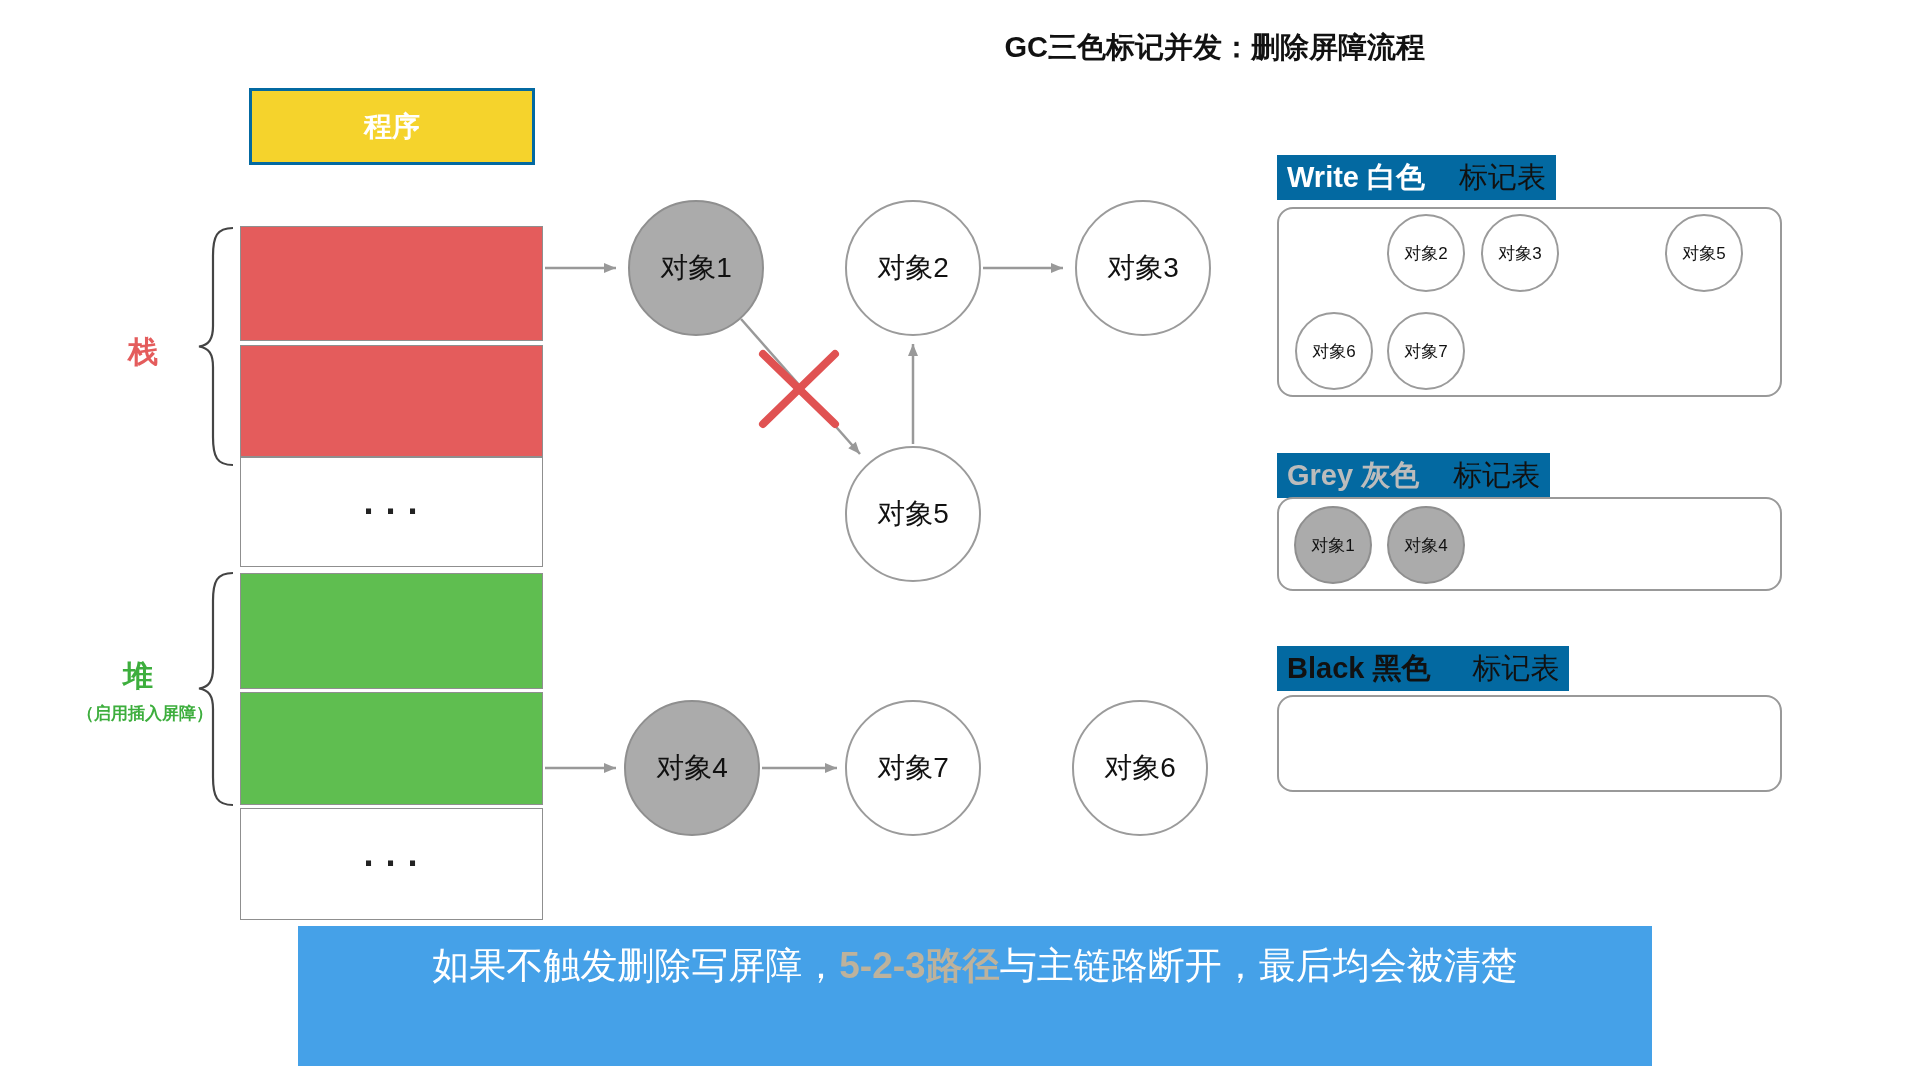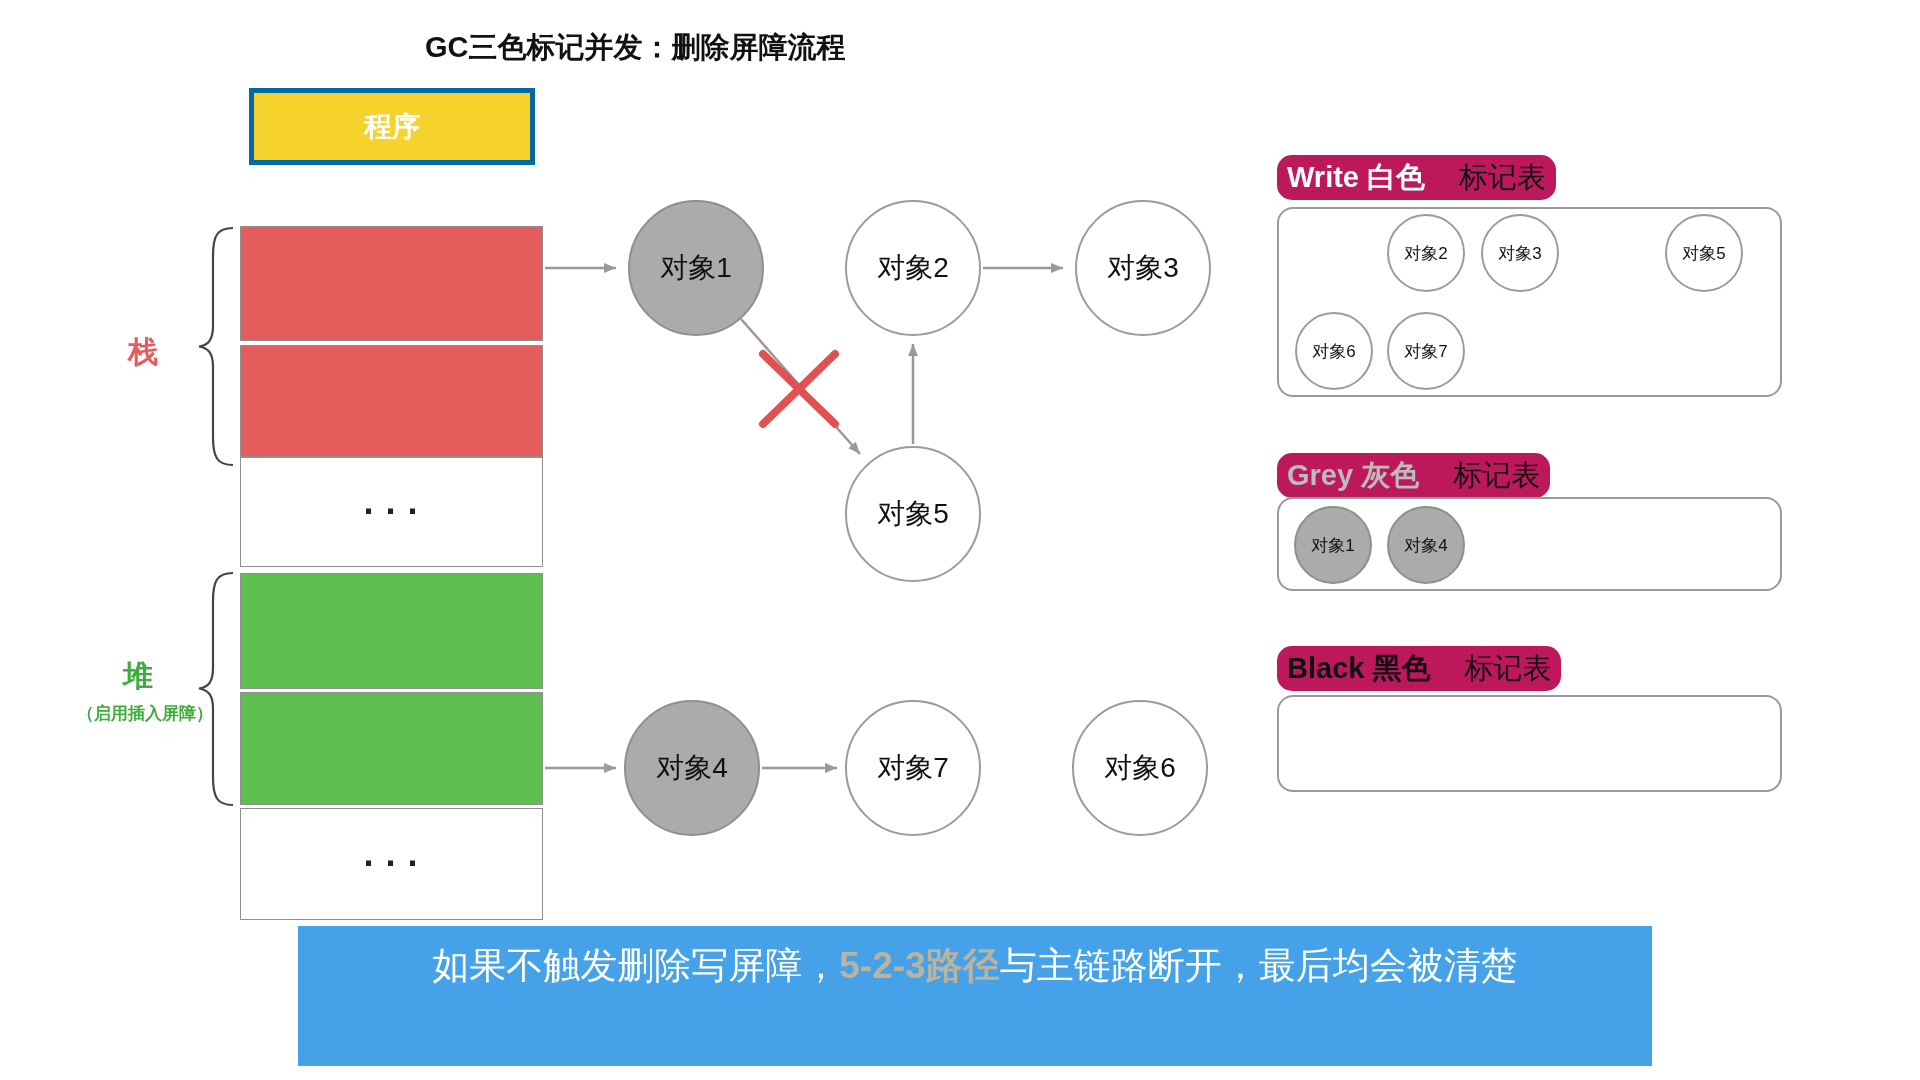--- a/index.html
+++ b/index.html
@@ -1,24 +1,24 @@
 <!DOCTYPE html>
 <html><head>
 <meta charset="utf-8">
 <style>
   html,body{margin:0;padding:0;background:#ffffff;}
   body{font-family:"Liberation Sans","DejaVu Sans",sans-serif;}
   .canvas{position:relative;width:1920px;height:1080px;background:#fff;overflow:hidden;}
   .abs{position:absolute;}
-  .title{left:425px;top:28px;width:1000px;text-align:left;font-size:29px;font-weight:700;color:#111;}
+  .title{left:425px;top:28px;width:1000px;text-align:right;font-size:29px;font-weight:700;color:#111;}
 
   
   .membox{left:240px;width:303px;box-sizing:border-box;border:1px solid #8f8f8f;
           display:flex;align-items:center;justify-content:center;}
-  .program{left:249px;top:88px;width:286px;height:77px;background:#F5D32C;border:5px solid #0369a1;
+  .program{left:249px;top:88px;width:286px;height:77px;background:#F5D32C;border:3px solid #0369a1;
            color:#fff;font-size:28px;font-weight:700;}
   .rootset{top:171px;height:48px;background:#45A1E8;border:1px solid #45A1E8;color:#fff;font-size:25px;}
   .red1{top:226px;height:115px;background:#E45C5C;}
   .red2{top:345px;height:112px;background:#E45C5C;}
   .dotsbox1{top:457px;height:110px;background:#fff;}
   .green1{top:573px;height:116px;background:#5FBE50;}
   .green2{top:692px;height:113px;background:#5FBE50;}
   .dotsbox2{top:808px;height:112px;background:#fff;}
   .dots{font-size:36px;font-weight:700;letter-spacing:10px;color:#222;padding-left:10px;}
 
@@ -26,22 +26,22 @@
   .stack-label{left:108px;top:332px;width:70px;color:#E45C5C;}
   .heap-label{left:103px;top:656px;width:70px;color:#3DAE3D;}
   .heap-note{left:52px;top:702px;width:186px;color:#3DAE3D;font-size:17px;font-weight:700;text-align:center;}
 
   
   .node{width:136px;height:136px;border-radius:50%;background:#fff;border:2px solid #9b9b9b;
         display:flex;align-items:center;justify-content:center;font-size:28px;color:#111;box-sizing:border-box;}
   .node.grey{background:#ABABAB;border-color:#8f8f8f;}
 
   
-  .tbl-header{height:45px;background:#be185d;display:flex;align-items:center;padding:0 10px;
-              font-size:29px;white-space:nowrap;border-radius:15px;}
+  .tbl-header{height:45px;background:#0369a1;display:flex;align-items:center;padding:0 10px;
+              font-size:29px;white-space:nowrap;}
   .tbl-header .strong{font-weight:700;color:#ffffff;}
   .tbl-header .strong.grey-title{color:#BCBCBC;}
   .tbl-header .strong.black-title{color:#111111;}
   .tbl-header .rest{color:#111;margin-left:34px;}
   .tbl-body{border:2px solid #999;border-radius:16px;background:#fff;box-sizing:border-box;}
   .mini{width:78px;height:78px;border-radius:50%;background:#fff;border:2px solid #9b9b9b;
         display:flex;align-items:center;justify-content:center;font-size:17px;color:#111;box-sizing:border-box;}
   .mini.grey{background:#ABABAB;border-color:#8f8f8f;}
 
   
@@ -145,21 +145,21 @@
       <span class="rest">标记表</span>
   </div>
   <div class="abs tbl-body" style="left:1277px;top:497px;width:505px;height:94px;"></div>
   <div class="abs mini grey" style="left:1294px;top:506px;">
     <span>对象1</span>
   </div>
   <div class="abs mini grey" style="left:1387px;top:506px;">
     <span>对象4</span>
   </div>
 
-  <div class="abs tbl-header" style="left:1277px;top:646px;">
+  <div class="abs tbl-header" style="left:1277px;top:646px;gap:8px;">
     <span class="strong black-title">Black 黑色</span>
       <span class="rest">标记表</span>
   </div>
   <div class="abs tbl-body" style="left:1277px;top:695px;width:505px;height:97px;"></div>
 
   <div class="abs caption">
     <div>
       <span>如果不触发删除写屏障，</span><span class="hl">5-2-3路径</span><span>与主链路断开，最后均会被清楚</span>
     </div>
   </div>

